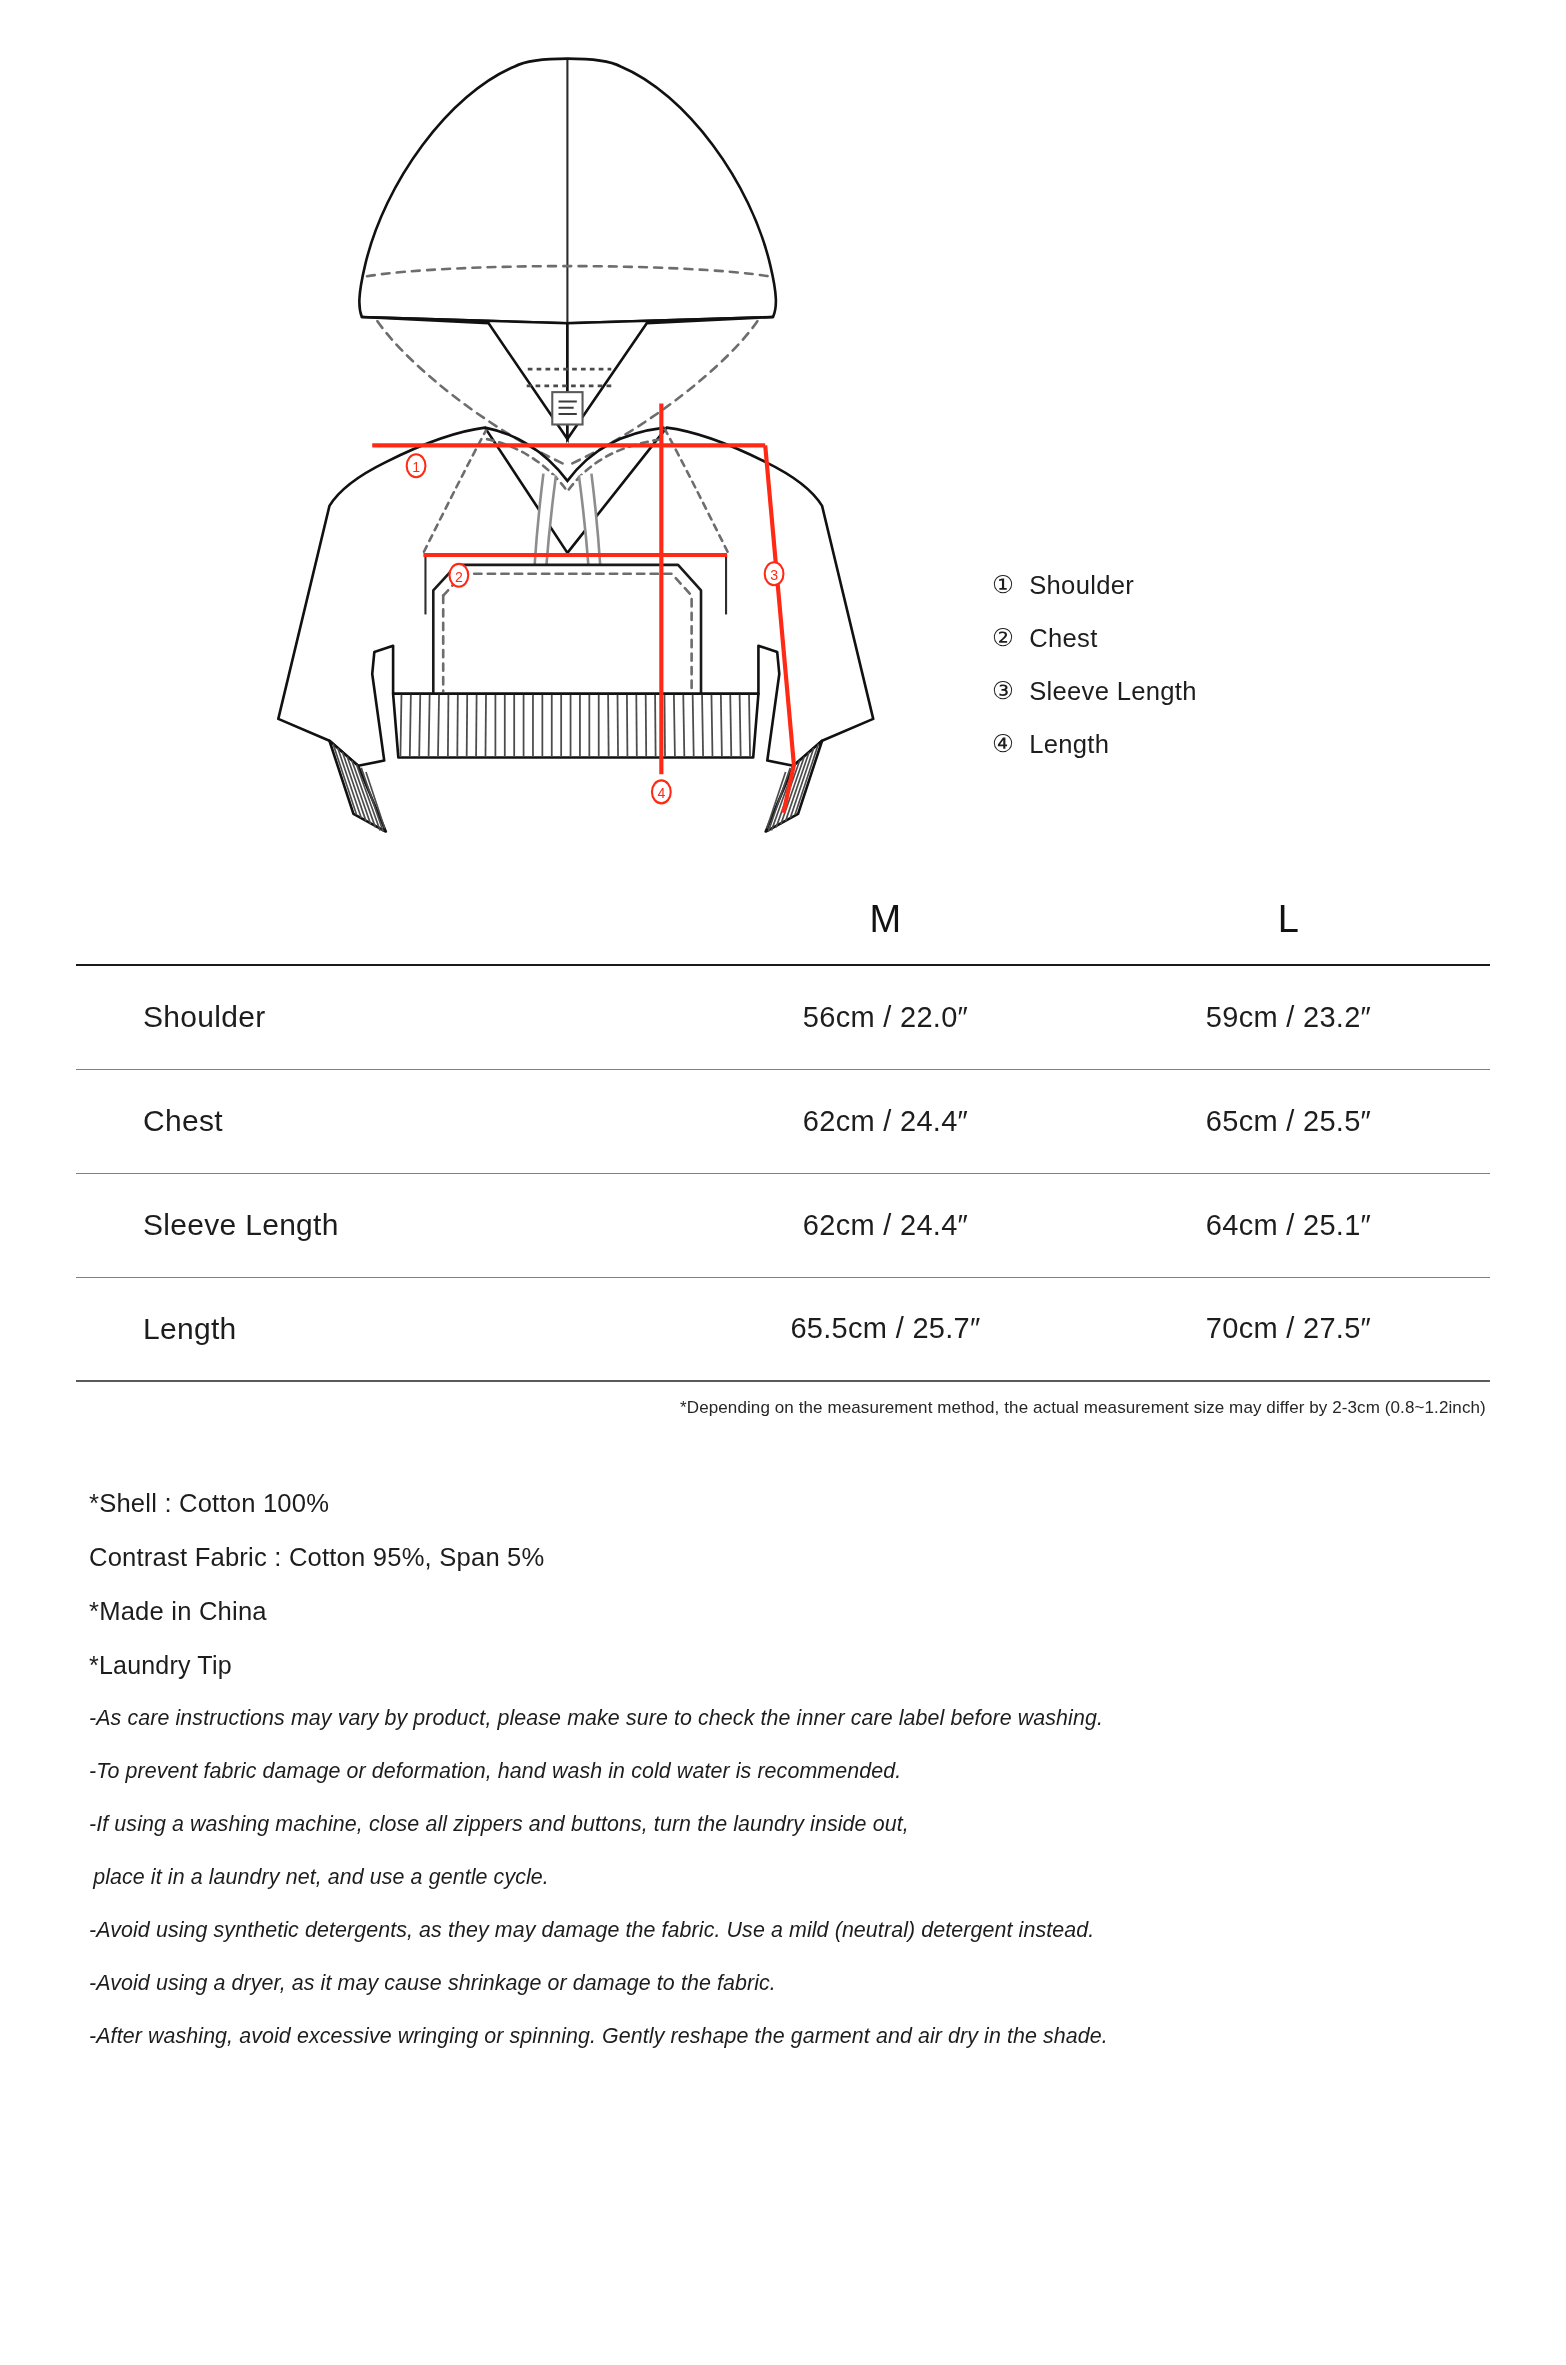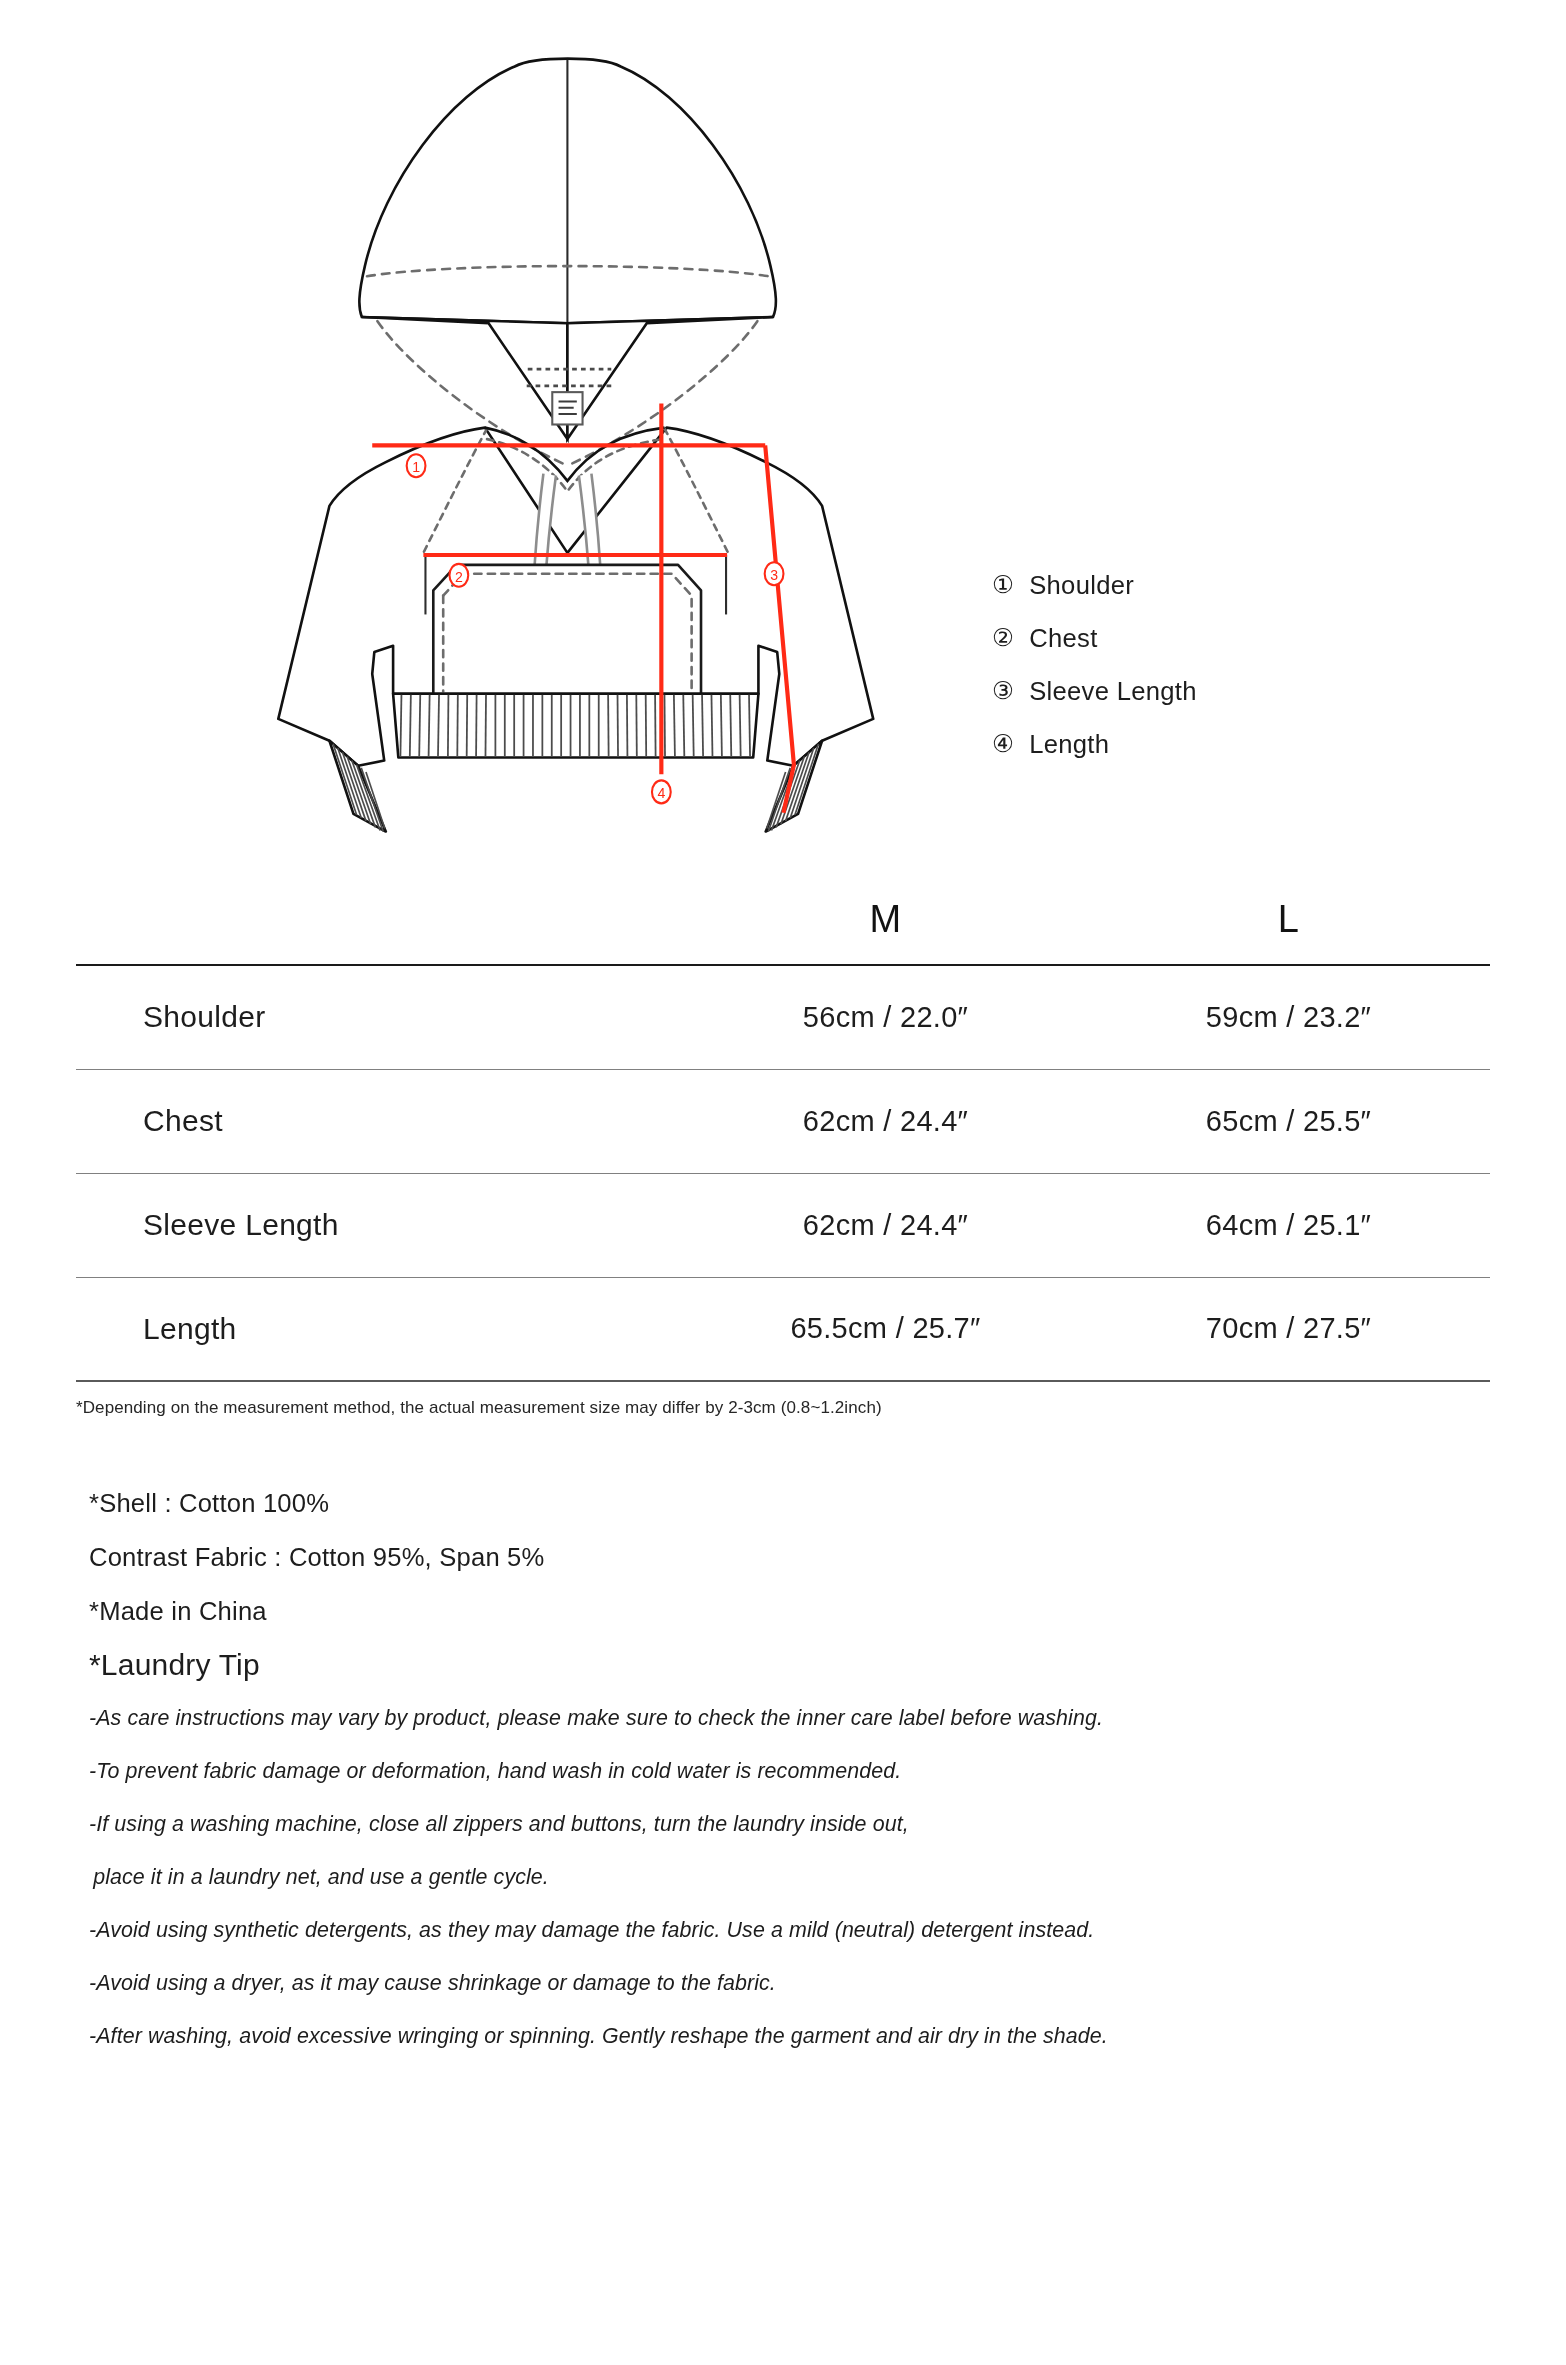--- a/index.html
+++ b/index.html
@@ -133,21 +133,21 @@
   }
 
   table.size-table tbody td.cell-value {
     text-align: center;
     font-size: 29px;
     margin-top: 41px;
   }
 
   .table-note {
     width: 100%;
-    text-align: left;
+    text-align: right;
     font-size: 17px;
     color: #262626;
     padding: 15.7px 4.2px 0 0;
     letter-spacing: 0.1px;
   }
 
   
   .info-zone {
     position: relative;
     width: 1298px;
@@ -156,21 +156,21 @@
 
   .info-line {
     font-size: 25.6px;
     color: #1d1d1d;
     line-height: 54px;
     letter-spacing: 0.2px;
     white-space: nowrap;
   }
 
   .care-heading {
-    font-size: 30px;
+    font-size: 25px;
     color: #1d1d1d;
     line-height: 54px;
     letter-spacing: 0.2px;
   }
 
   .care-line {
     font-size: 21.4px;
     color: #1d1d1d;
     line-height: 53px;
     letter-spacing: 0.1px;

